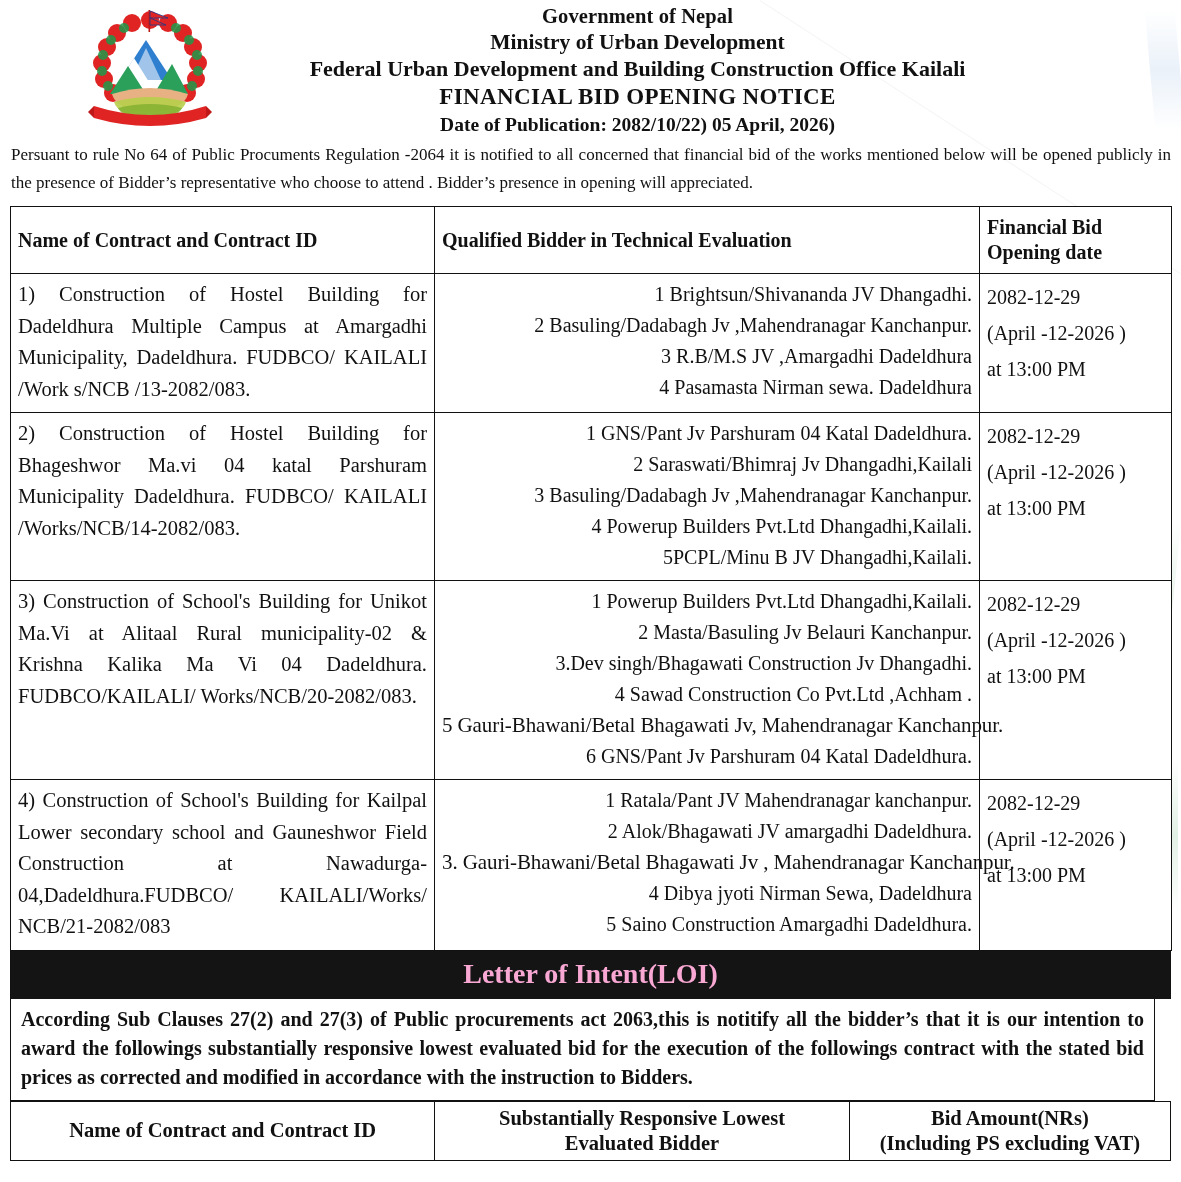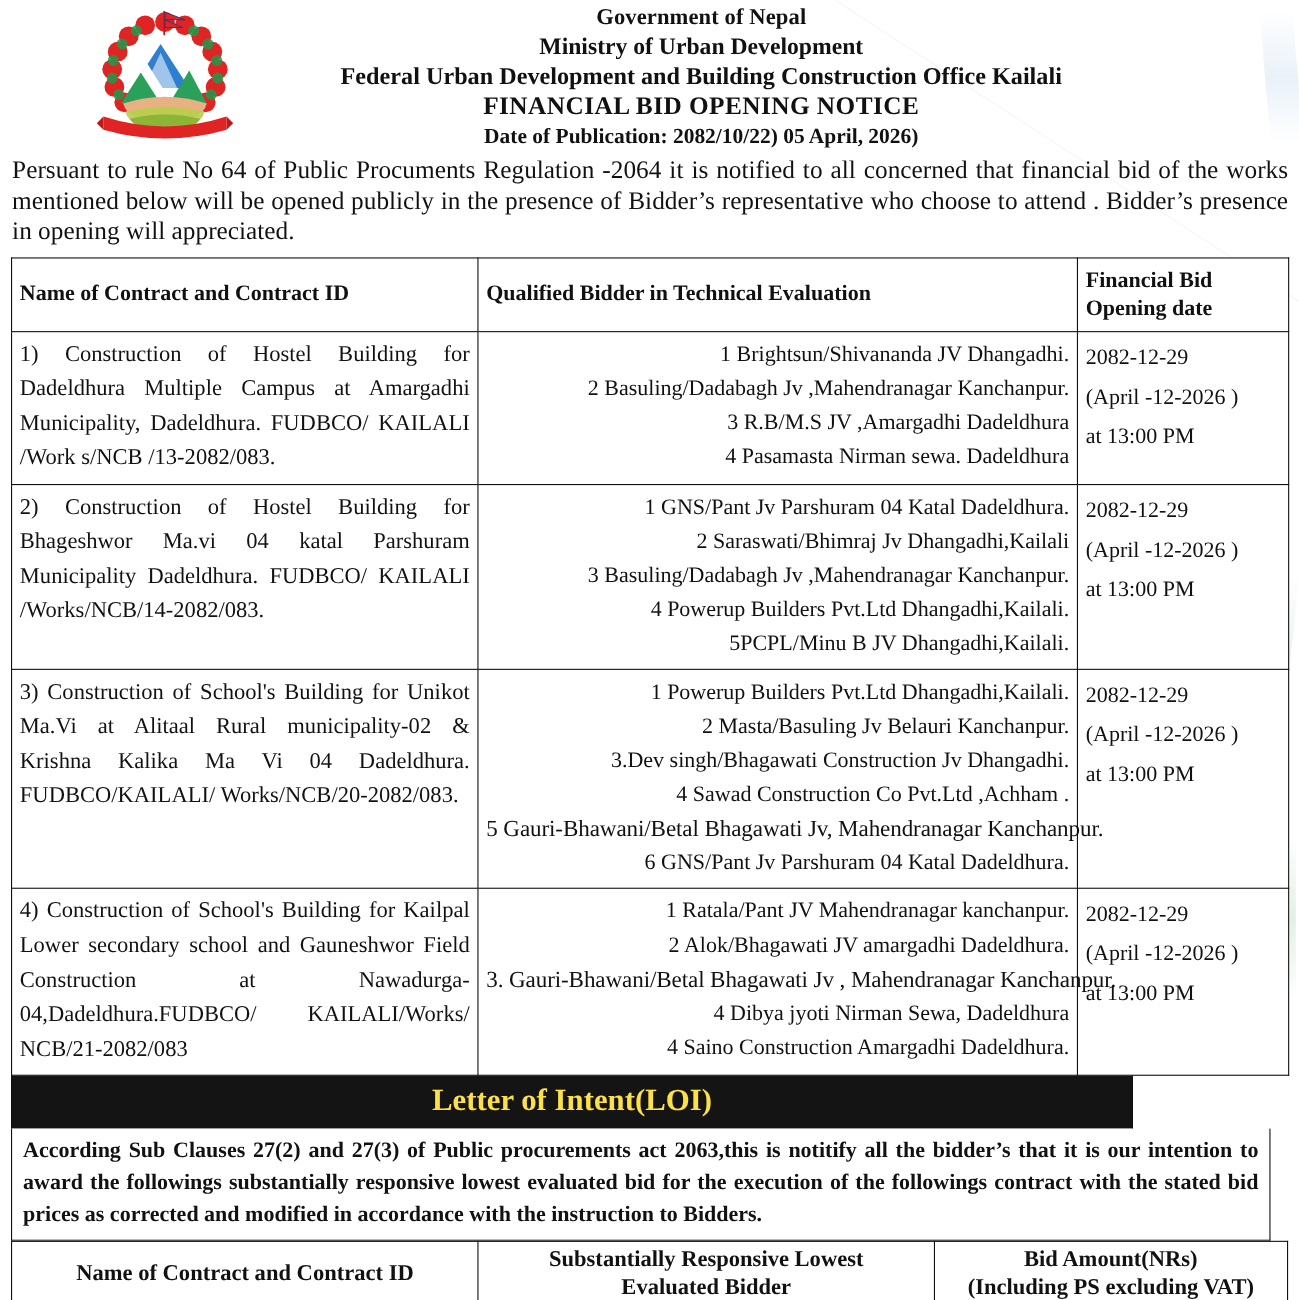--- a/index.html
+++ b/index.html
@@ -101,21 +101,21 @@
     line-height: 30px;
     letter-spacing: 0.4px;
   }
   .hdr-date {
     font-weight: 700;
     font-size: 19.5px;
     line-height: 26px;
   }
 
   .preamble {
-    font-size: 23px;
+    font-size: 17px;
     line-height: 27.5px;
     text-align: justify;
     padding: 3px 10px 0 11px;
     hyphens: none;
   }
 
   
   table.t {
     border-collapse: collapse;
     table-layout: fixed;
@@ -160,24 +160,24 @@
     font-size: 20px;
     line-height: 36px;
     text-align: left;
     vertical-align: middle;
   }
   .date-cell div { white-space: nowrap; }
 
   
   .loi-band {
     margin: 0 10px;
-    width: 1020px;
+    width: 1161px;
     box-sizing: border-box;
     background: #141414;
-    color: #fde047;
+    color: #f9a8d4;
     text-align: center;
     font-weight: 700;
     font-size: 28px;
     line-height: 40px;
     padding: 3px 0 5px 0;
     border-left: 1.6px solid #111;
     border-right: 1.6px solid #111;
   }
   .loi-body {
     margin: 0 10px;
@@ -358,21 +358,21 @@
               <div>at 13:00 PM</div>
             </td>
           </tr>
           <tr>
             <td class="contract-cell">4)   Construction  of  School's  Building for  Kailpal  Lower  secondary  school and  Gauneshwor  Field  Construction  at Nawadurga-04,Dadeldhura.FUDBCO/ KAILALI/Works/ NCB/21-2082/083</td>
             <td class="bidder-cell">
               <span class="bl">1 Ratala/Pant JV Mahendranagar kanchanpur.</span>
               <span class="bl">2 Alok/Bhagawati JV amargadhi Dadeldhura.</span>
               <span class="bl small">3. Gauri-Bhawani/Betal Bhagawati Jv , Mahendranagar Kanchanpur.</span>
               <span class="bl">4  Dibya jyoti Nirman Sewa, Dadeldhura</span>
-              <span class="bl">4  Saino Construction Amargadhi Dadeldhura.</span>
+              <span class="bl">5  Saino Construction Amargadhi Dadeldhura.</span>
             </td>
             <td class="date-cell">
               <div>2082-12-29</div>
               <div>(April -12-2026 )</div>
               <div>at 13:00 PM</div>
             </td>
           </tr>
         </tbody>
     </table>
 

